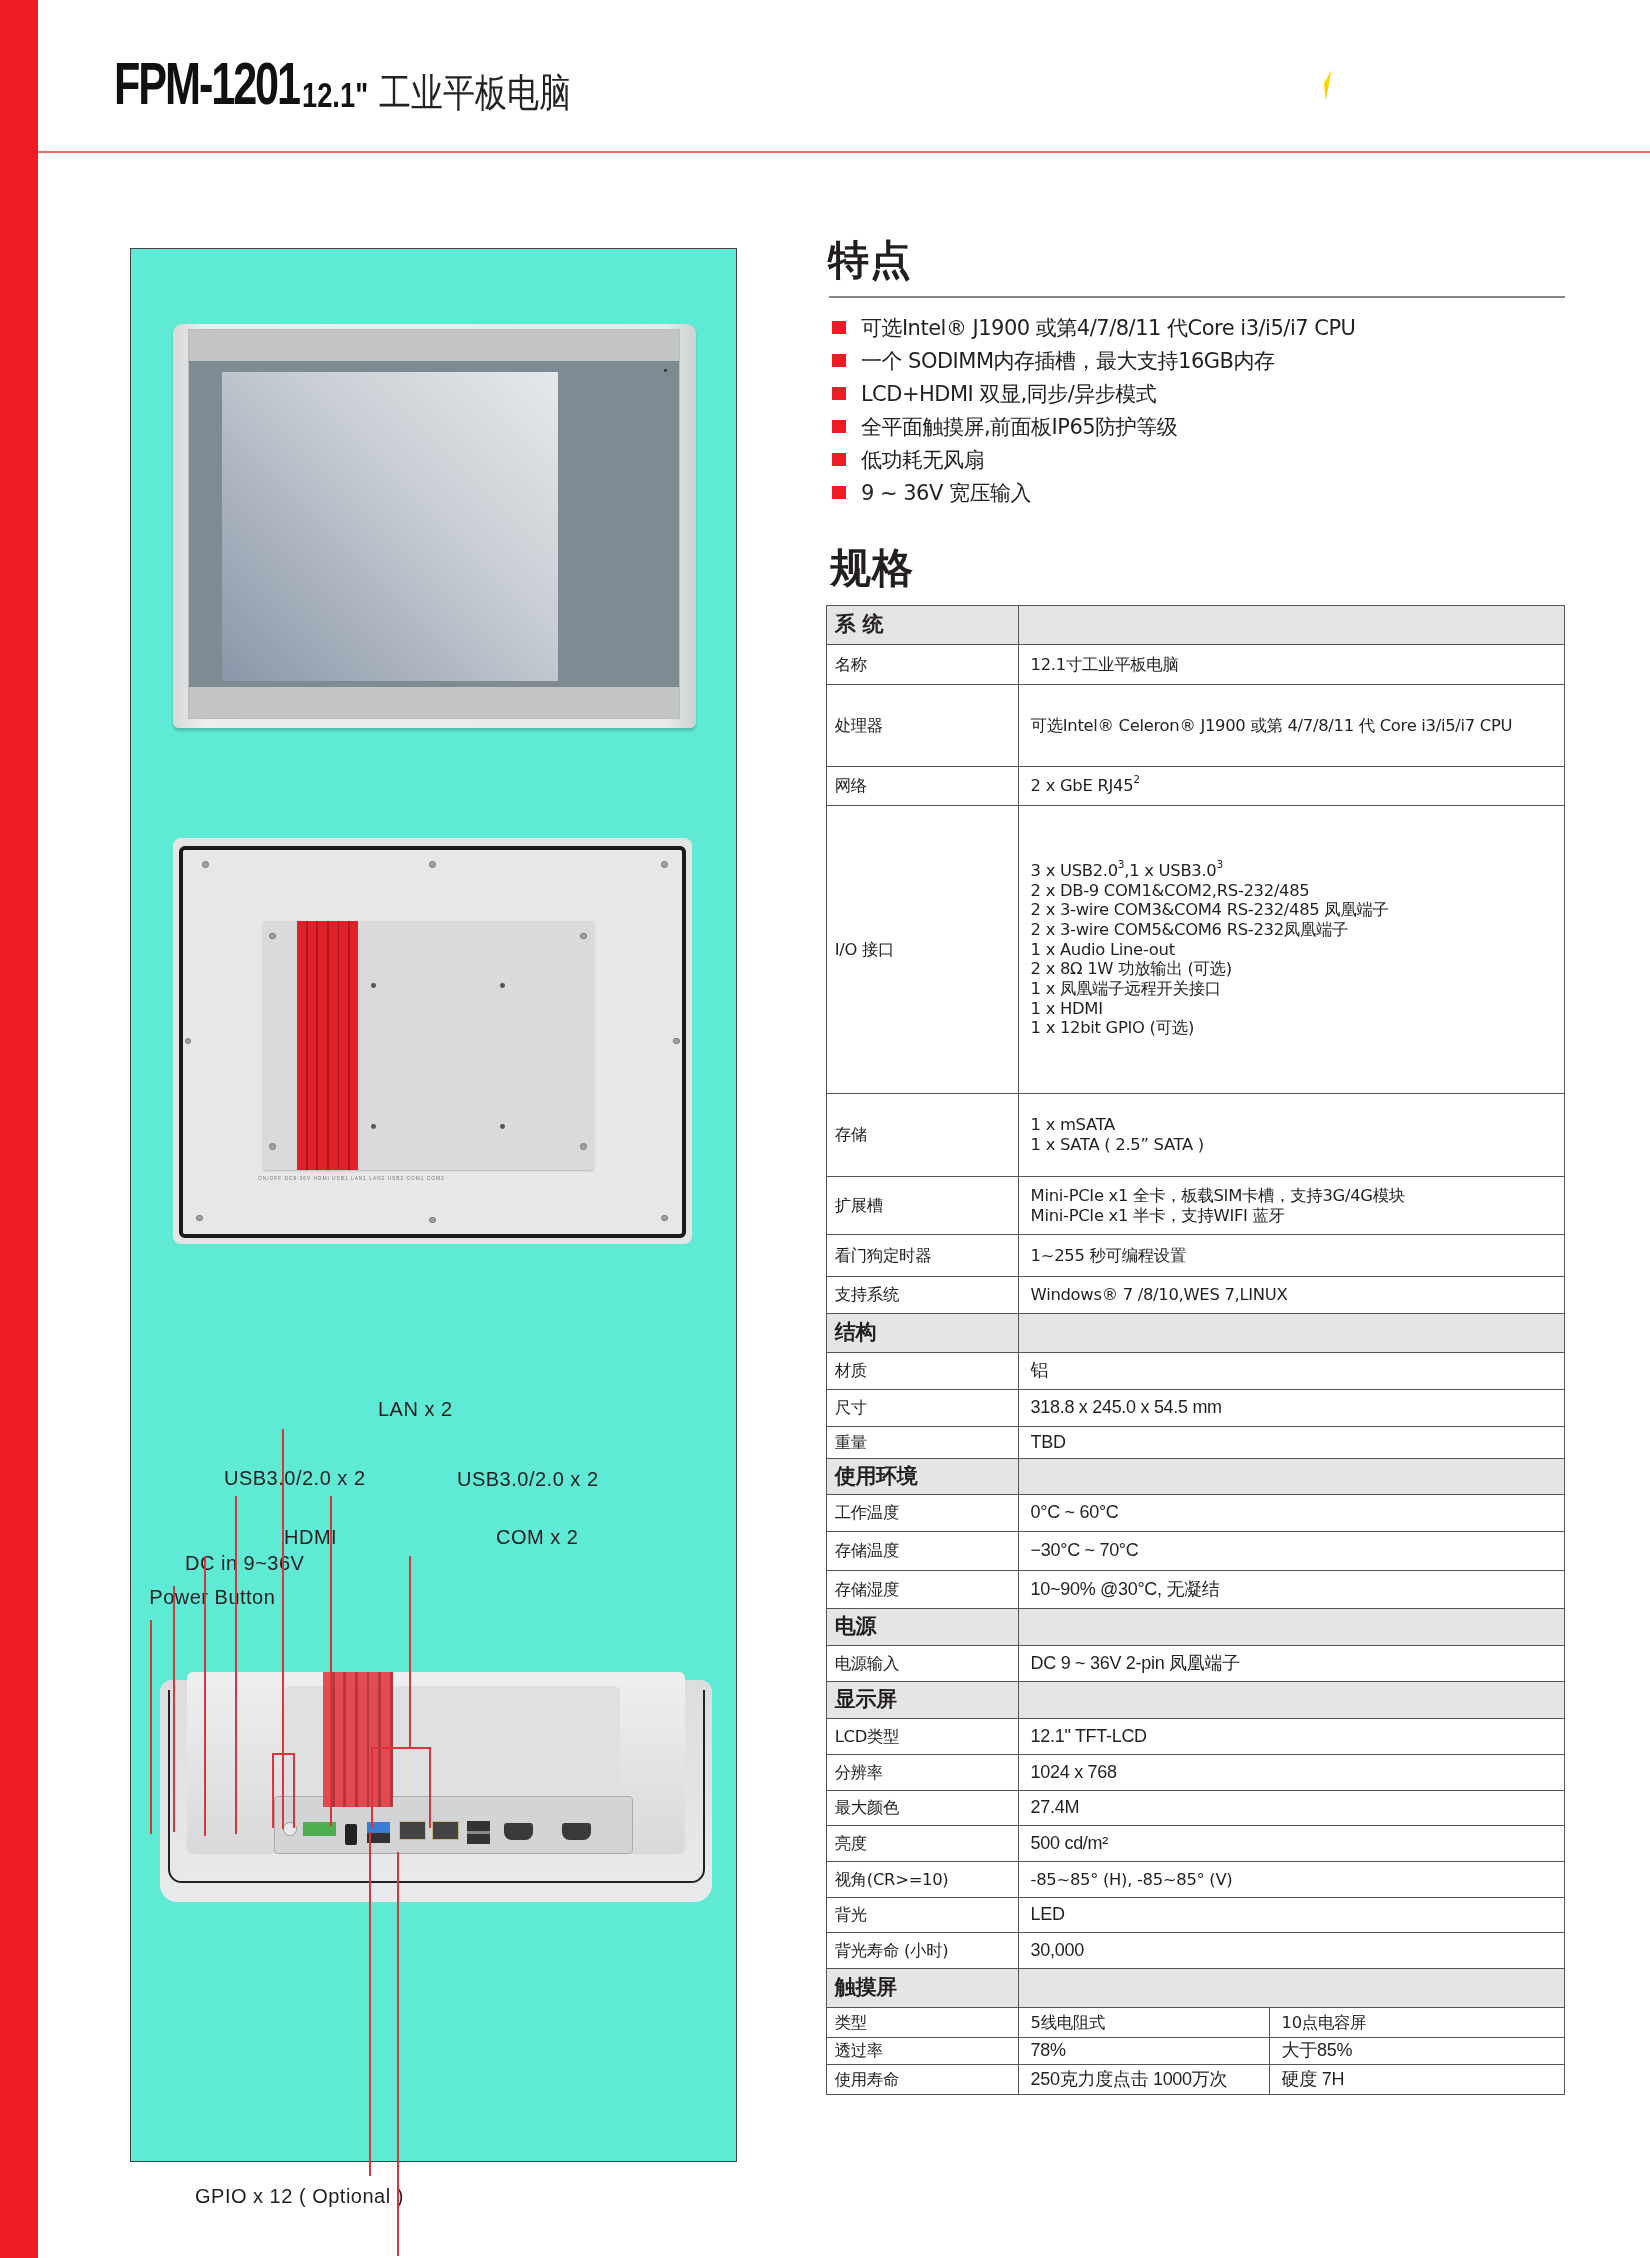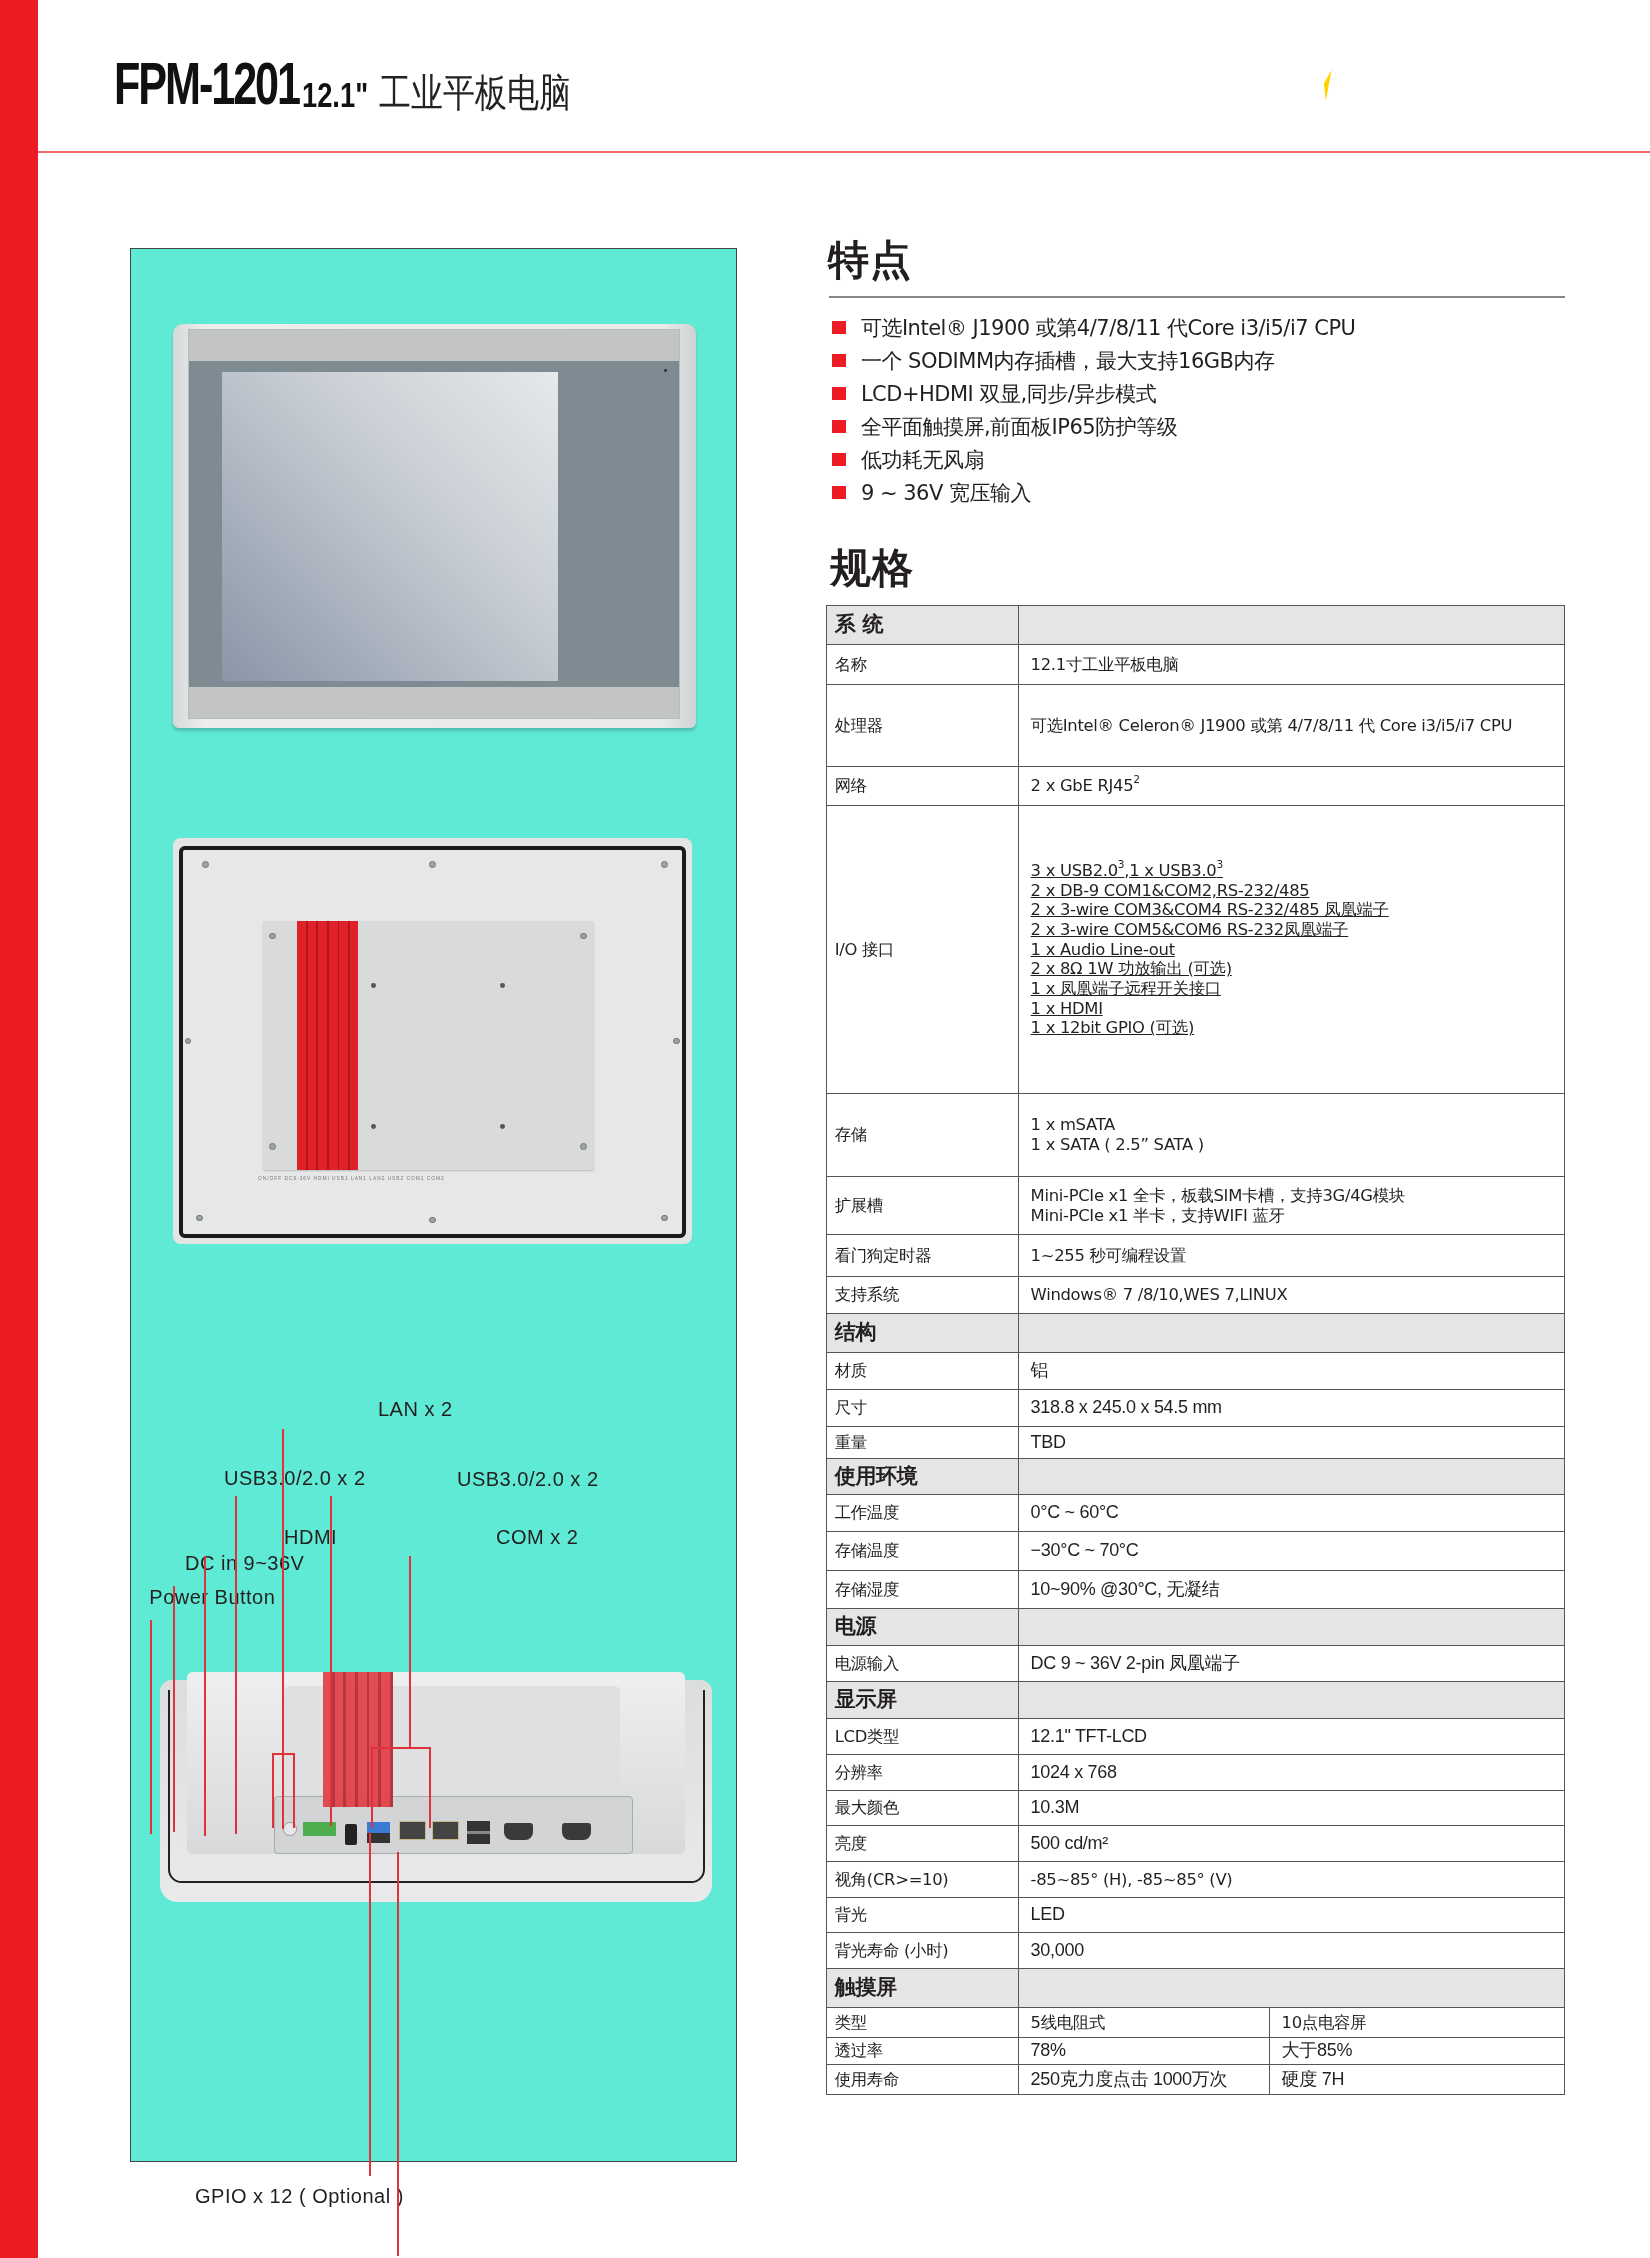--- a/index.html
+++ b/index.html
@@ -56,21 +56,21 @@
   .features { position: absolute; left: 832px; top: 311px; list-style: none; }
   .features li { height: 33px; display: flex; align-items: center; font-family: "DejaVu Sans", sans-serif; font-size: 21px; color: #231f20; white-space: nowrap; letter-spacing: -0.5px; }
   .bullet { width: 13.5px; height: 13.5px; background: #ed1c24; margin-right: 15.4px; flex: none; }
 
   .spec-table { position: absolute; left: 826px; top: 605px; width: 739px; border-collapse: collapse; table-layout: fixed; }
   .spec-table td { border: 1.4px solid #555; font-family: "DejaVu Sans", sans-serif; font-size: 16.4px; color: #231f20; padding: 0 5.8px; vertical-align: middle; line-height: 1.2; letter-spacing: -0.3px; }
   .spec-table td.k { width: 192px; padding-left: 7.7px; }
   .spec-table tr.sec td { background: #e5e5e6; font-weight: bold; font-size: 21px; }
   .spec-table td.v { padding-left: 11.6px; }
   .spec-table td.vsans { font-family: "Liberation Sans", sans-serif; font-size: 18px; }
-  .ml { line-height: 26.6px; text-decoration: underline; }
+  .ml { line-height: 26.6px; }
   .ml2 { line-height: 27px; }
   sup { font-size: 10.6px; vertical-align: 7.7px; line-height: 0; }
 </style>
 </head>
 <body>
 
 <div class="red-bar"></div>
 <div class="header-rule"></div>
 
 <div class="title-wrap">
@@ -311,21 +311,21 @@
   <tr style="height:36px">
     <td class="k">LCD类型</td>
     <td class="v vsans" colspan="2">12.1" TFT-LCD</td>
   </tr>
   <tr style="height:36px">
     <td class="k">分辨率</td>
     <td class="v vsans" colspan="2">1024 x 768</td>
   </tr>
   <tr style="height:35px">
     <td class="k">最大颜色</td>
-    <td class="v vsans" colspan="2">10.3M</td>
+    <td class="v vsans" colspan="2">27.4M</td>
   </tr>
   <tr style="height:36px">
     <td class="k">亮度</td>
     <td class="v vsans" colspan="2">500 cd/m²</td>
   </tr>
   <tr style="height:36px">
     <td class="k">视角(CR&gt;=10)</td>
     <td class="v" colspan="2">-85~85° (H), -85~85° (V)</td>
   </tr>
   <tr style="height:35px">

